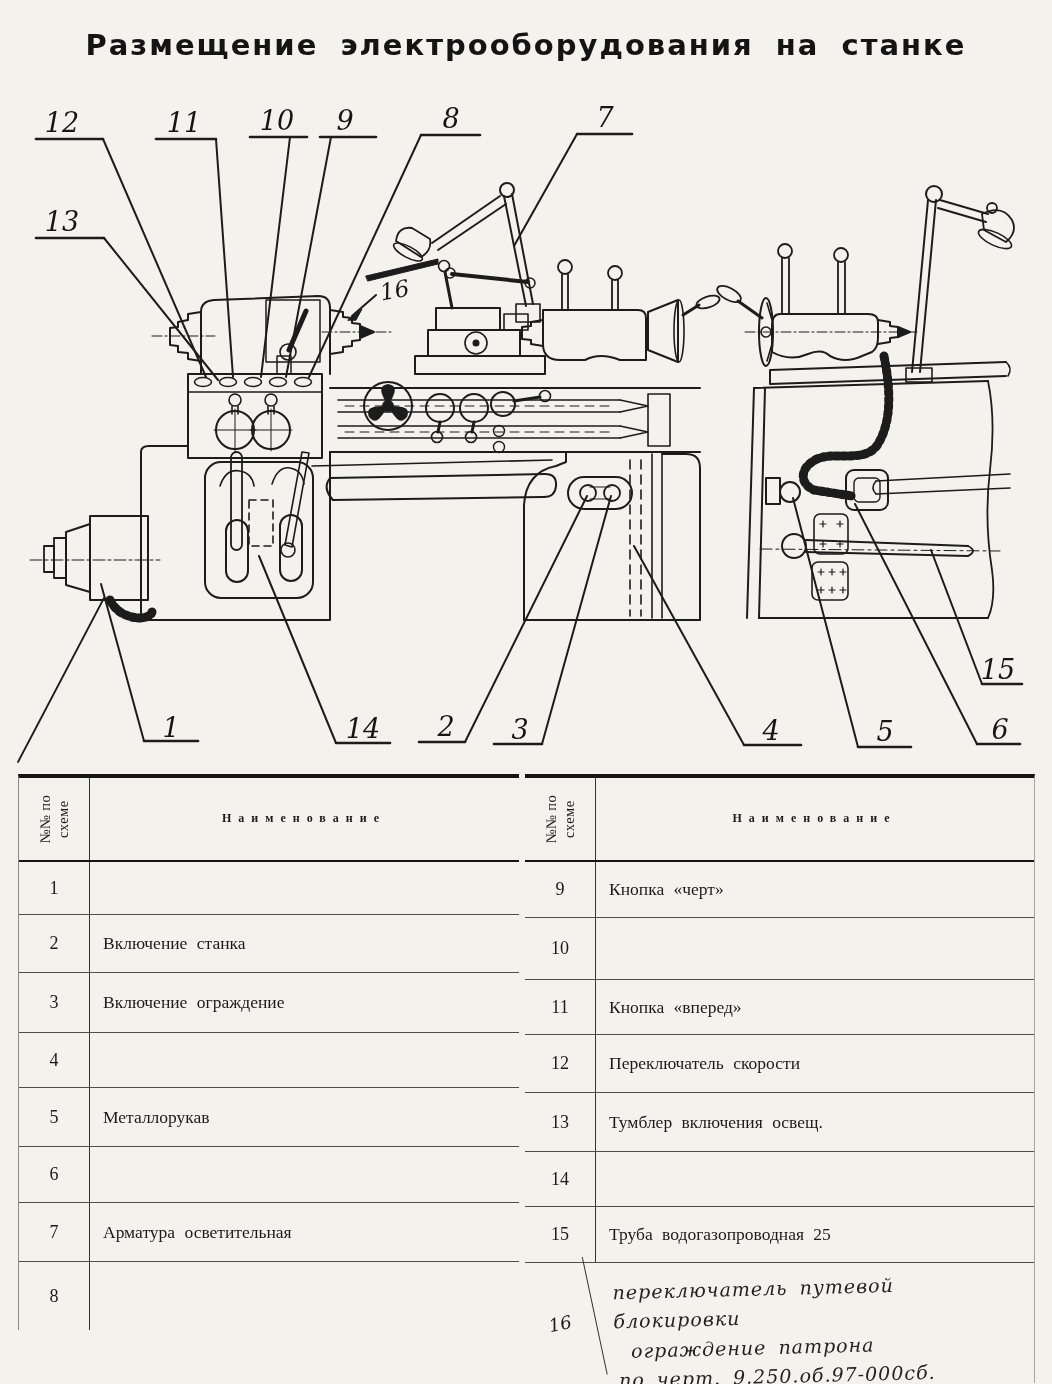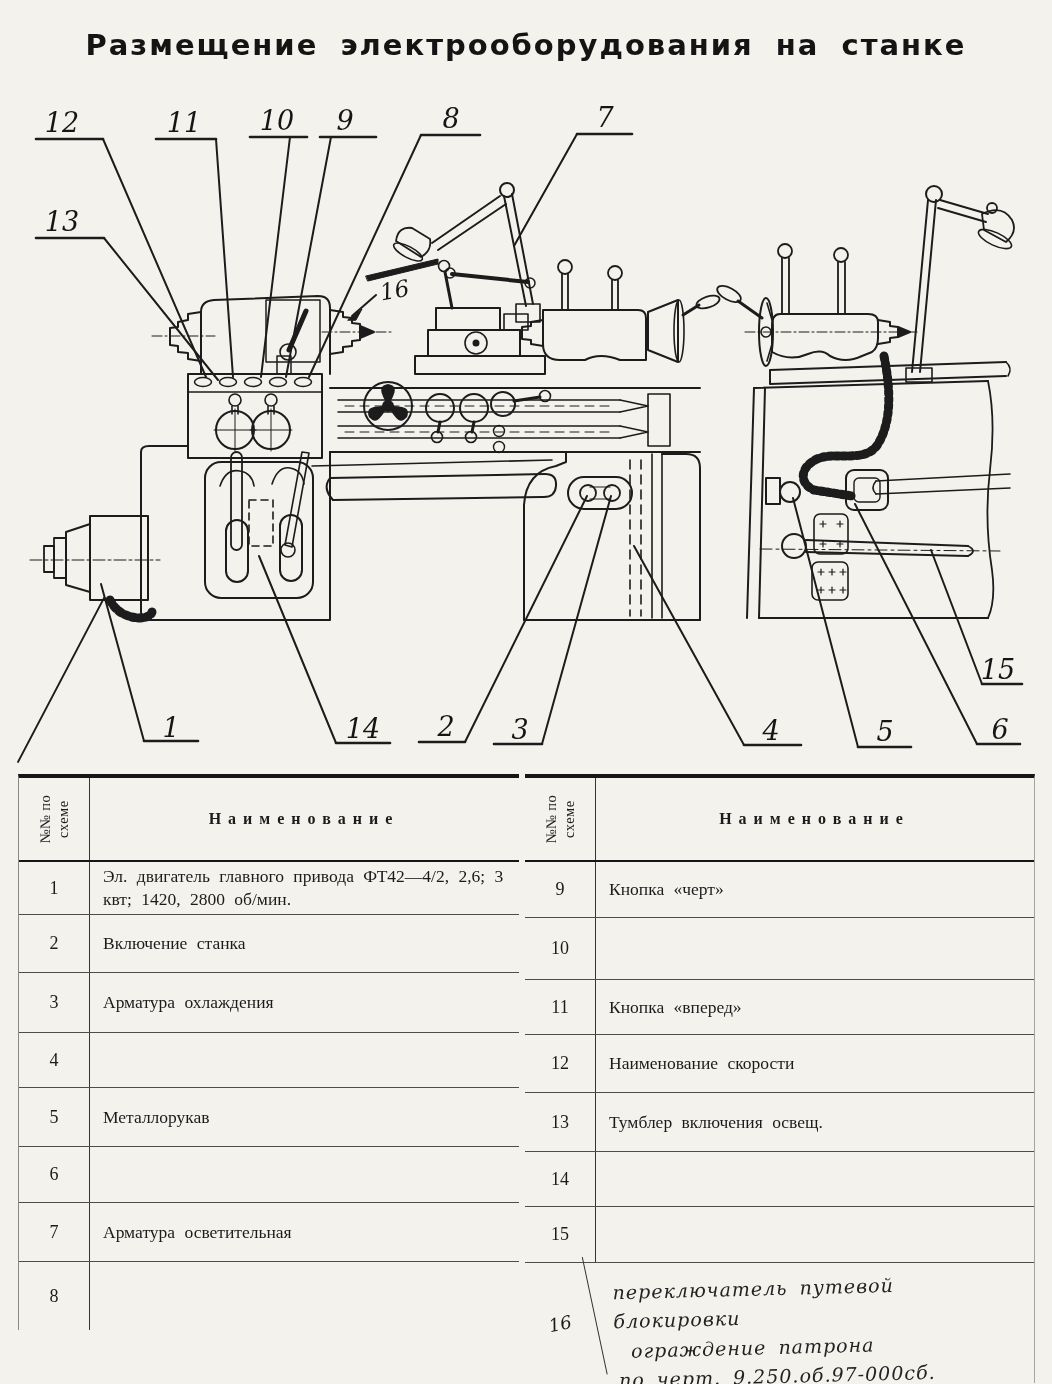--- a/index.html
+++ b/index.html
@@ -25,21 +25,21 @@
   .tbl-left{left:18px;top:774px;width:501px;border-left:1px solid #8a8a84;}
   .tbl-right{left:525px;top:774px;width:510px;border-right:1px solid #a5a59e;}
   .row{display:flex;box-sizing:border-box;border-bottom:1px solid #4e4e49;}
   .row.head{border-bottom:2.5px solid #161616;}
   .row.last{border-bottom:none;}
   .cell{box-sizing:border-box;display:flex;align-items:center;}
   .cell.num{width:71px;justify-content:center;border-right:1.3px solid #35352f;
             font-size:18px;flex:none;}
   .cell.name{flex:1;padding:4px 14px 4px 13px;font-size:17.5px;line-height:1.3;
              word-spacing:5px;}
-  .head .cell.name{justify-content:center;font-weight:bold;font-size:16px;
+  .head .cell.name{justify-content:center;font-weight:bold;font-size:12px;
              letter-spacing:7px;word-spacing:0;}
   .rot{transform:rotate(-90deg);white-space:nowrap;font-size:14.5px;line-height:1.25;
        text-align:center;letter-spacing:0.5px;}
   .hand{font-family:"DejaVu Serif",serif;font-style:italic;}
   .hand-num{font-size:22px;transform:rotate(-12deg);}
   .hand-name{display:block !important;padding-top:10px !important;}
   .hand-name .hl{display:block;font-size:19px;letter-spacing:1px;line-height:1.55;
        transform:rotate(-1.5deg);color:#222;}
   .hand-name .hl.i1{padding-left:4px;}
   .hand-name .hl.i2{padding-left:22px;}
@@ -352,29 +352,28 @@
 
 <div class="tbl tbl-left">
   <div class="row head" style="height:84px">
     <div class="cell num">
       <div class="rot"><span>№№ по</span><br><span>схеме</span></div>
     </div>
     <div class="cell name">Наименование</div>
   </div>
   <div class="row" style="height:53px">
     <div class="cell num">1</div>
-    <div class="cell name">Эл. двигатель главного привода ФТ42—4/2, 2,6; 3 квт; 1420, 2800 об/мин.</div>
   </div>
   <div class="row" style="height:58px">
     <div class="cell num">2</div>
     <div class="cell name">Включение станка</div>
   </div>
   <div class="row" style="height:60px">
     <div class="cell num">3</div>
-    <div class="cell name">Арматура охлаждения</div>
+    <div class="cell name">Включение ограждение</div>
   </div>
   <div class="row" style="height:55px">
     <div class="cell num">4</div>
   </div>
   <div class="row" style="height:59px">
     <div class="cell num">5</div>
     <div class="cell name">Металлорукав</div>
   </div>
   <div class="row" style="height:56px">
     <div class="cell num">6</div>
@@ -401,31 +400,32 @@
   </div>
   <div class="row" style="height:62px">
     <div class="cell num">10</div>
   </div>
   <div class="row" style="height:55px">
     <div class="cell num">11</div>
     <div class="cell name">Кнопка «вперед»</div>
   </div>
   <div class="row" style="height:58px">
     <div class="cell num">12</div>
-    <div class="cell name">Наименование скорости</div>
+    <div class="cell name">Переключатель скорости</div>
   </div>
   <div class="row" style="height:59px">
     <div class="cell num">13</div>
     <div class="cell name">Тумблер включения освещ.</div>
   </div>
   <div class="row" style="height:55px">
     <div class="cell num">14</div>
   </div>
   <div class="row" style="height:56px">
     <div class="cell num">15</div>
+    <div class="cell name">Труба водогазопроводная 25</div>
   </div>
   <div class="row last" style="height:120px">
     <div class="cell num hand hand-num">16</div>
     <div class="cell name hand hand-name">
       <span class="hl i1">переключатель путевой блокировки</span>
       <span class="hl i2">ограждение патрона</span>
       <span class="hl i3">по черт. 9.250.об.97-000сб.</span>
     </div>
   </div>
 </div>

